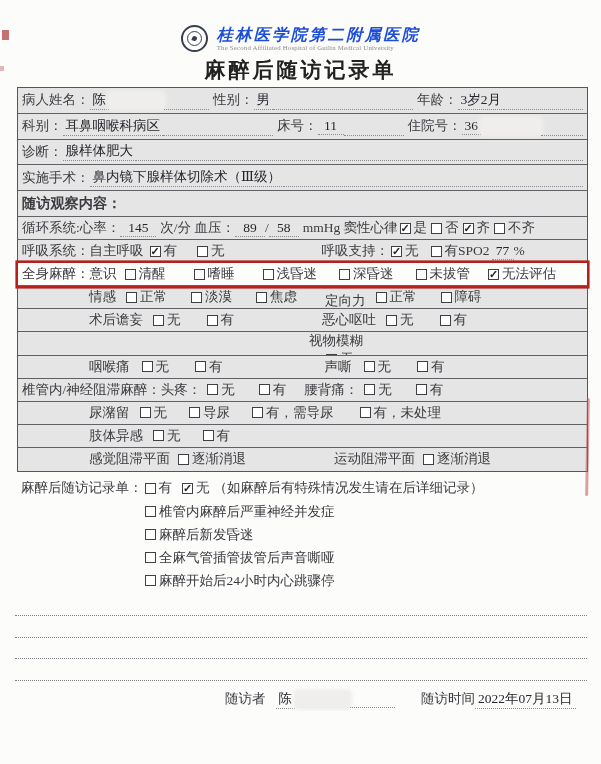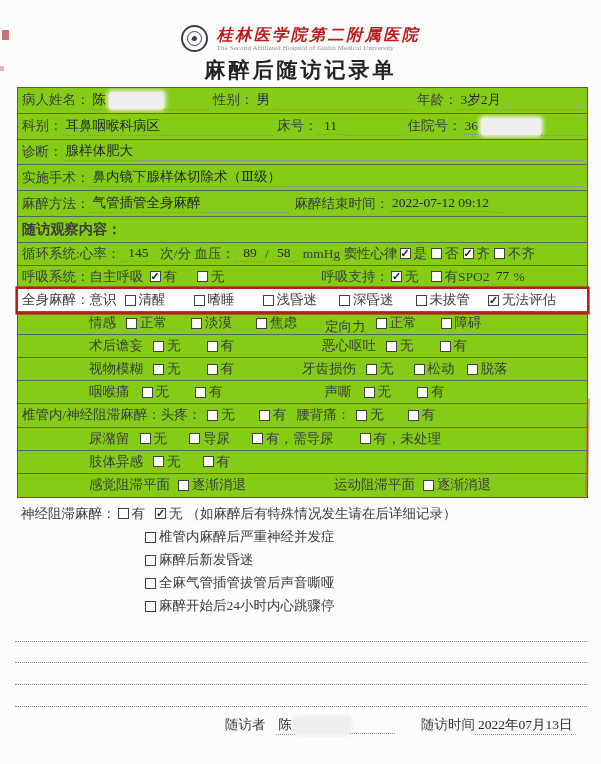--- a/index.html
+++ b/index.html
@@ -7,26 +7,26 @@
   body { font-family:"Liberation Serif","DejaVu Serif",serif; }
   .page { position:relative; width:601px; height:764px; background:#fcfcfb; overflow:hidden; color:#3b3b40; }
 
   
   .header { padding-top:21px; text-align:center; }
   .brand { display:flex; justify-content:center; align-items:center; gap:9px; height:34px; }
   .logo { width:27px; height:27px; border:2px solid #3a3f50; border-radius:50%; position:relative; flex:none; display:flex; align-items:center; justify-content:center; background:#fff; }
   .logo-inner { width:15px; height:15px; border:1.6px solid #3a3f50; border-radius:50%; display:flex; align-items:center; justify-content:center; }
   .logo-dot { width:5px; height:5px; background:#3a3f50; border-radius:50% 50% 50% 0; transform:rotate(20deg); }
   .brand-text { text-align:left; }
-  .brand-cn { font-size:16px; font-weight:600; font-style:italic; letter-spacing:2.5px; color:#b91c1c; line-height:1.2; }
+  .brand-cn { font-size:16px; font-weight:600; font-style:italic; letter-spacing:2.5px; color:#1d4ed8; line-height:1.2; }
   .brand-en { font-size:6.8px; color:#8a8a8f; letter-spacing:.2px; }
   .doc-title { margin-top:2px; font-size:21px; font-weight:700; letter-spacing:3px; color:#222; line-height:26px; }
 
   
-  .form-table { margin:4px 13px 0 17px; width:571px; border:1.6px solid #55555b; background:#84cc16; }
+  .form-table { margin:4px 13px 0 17px; width:571px; border:1.6px solid #55555b; background:#e5e5e5; }
   .row { display:flex; align-items:center; height:23.1px; padding:0 4px; border-bottom:1.1px solid #606066; font-size:13.5px; white-space:nowrap; overflow:hidden; }
   .form-table .row:last-child { border-bottom:none; }
   .row.info { height:25.8px; }
   .row.section { font-weight:700; font-size:14.2px; color:#1f1f24; }
   .row.boxed { box-shadow:0 0 0 2.6px var(--accent,#b5201d); position:relative; z-index:2; background:#fdfdfc; }
 
   .lab { color:#3b3b40; flex:none; }
   .val { color:#26262c; border-bottom:1.3px dotted #8d8d8d; padding:0 3px; flex:none; text-align:center; }
   .ul { display:inline-block; height:15px; border-bottom:1.3px dotted #8d8d8d; align-self:flex-end; margin-bottom:3px; flex:none; }
   .ul.grow { flex:1 1 auto; }
@@ -101,28 +101,20 @@
       <div class="row info">
         <span class="lab">诊断：</span>
         <span class="val">腺样体肥大</span>
         <span class="ul grow"></span>
       </div>
       <div class="row info">
         <span class="lab">实施手术：</span>
         <span class="val">鼻内镜下腺样体切除术（Ⅲ级）</span>
         <span class="ul grow"></span>
       </div>
-      <div class="row info">
-        <span class="lab">麻醉方法：</span>
-        <span class="val">气管插管全身麻醉</span>
-        <span class="ul" style="width: 85px;"></span>
-        <span class="lab" style="margin-left: 6px;">麻醉结束时间：</span>
-        <span class="val">2022-07-12 09:12</span>
-        <span class="ul" style="width: 14px;"></span>
-      </div>
       <div class="row info section">
         <span class="lab">随访观察内容：</span>
       </div>
       <div class="row">
         <span class="lab">循环系统:心率：</span>
         <span class="val" style="width: 36px;">145</span>
         <span class="lab" style="margin-left: 4px;">次/分 血压：</span>
         <span class="val" style="width: 30px;">89</span>
         <span class="lab">/</span>
         <span class="val" style="width: 30px;">58</span>
@@ -230,21 +222,21 @@
         <span class="lab" style="margin-left: 86px;">恶心呕吐</span>
         <span class="cbg" style="margin-left: 10px;">
           <span class="cb"></span>
           <span class="cbl">无</span>
         </span>
         <span class="cbg" style="margin-left: 24px;">
           <span class="cb"></span>
           <span class="cbl">有</span>
         </span>
       </div>
-      <div class="row" style="padding-left: 71px;">
+      <div class="row" style="padding-left: 71px; flex-direction: column;">
         <span class="lab">视物模糊</span>
         <span class="cbg" style="margin-left: 10px;">
           <span class="cb"></span>
           <span class="cbl">无</span>
         </span>
         <span class="cbg" style="margin-left: 24px;">
           <span class="cb"></span>
           <span class="cbl">有</span>
         </span>
         <span class="lab" style="margin-left: 66px;">牙齿损伤</span>
@@ -284,21 +276,21 @@
       <div class="row">
         <span class="lab">椎管内/神经阻滞麻醉：头疼：</span>
         <span class="cbg" style="margin-left: 6px;">
           <span class="cb"></span>
           <span class="cbl">无</span>
         </span>
         <span class="cbg" style="margin-left: 22px;">
           <span class="cb"></span>
           <span class="cbl">有</span>
         </span>
-        <span class="lab" style="margin-left: 8px;">腰背痛：</span>
+        <span class="lab" style="margin-left: 16px;">腰背痛：</span>
         <span class="cbg" style="margin-left: 6px;">
           <span class="cb"></span>
           <span class="cbl">无</span>
         </span>
         <span class="cbg" style="margin-left: 22px;">
           <span class="cb"></span>
           <span class="cbl">有</span>
         </span>
       </div>
       <div class="row" style="padding-left: 71px;">
@@ -340,21 +332,21 @@
         <span class="lab" style="margin-left: 86px;">运动阻滞平面</span>
         <span class="cbg" style="margin-left: 8px;">
           <span class="cb"></span>
           <span class="cbl">逐渐消退</span>
         </span>
       </div>
     </div>
 
   <div class="below-rows">
       <div class="row special">
-        <span class="lab">神经阻滞麻醉：</span>
+        <span class="lab">麻醉后随访记录单：</span>
         <span class="cbg" style="margin-left: 2px;">
           <span class="cb"></span>
           <span class="cbl">有</span>
         </span>
         <span class="cbg" style="margin-left: 8px;">
           <span class="cb">✓</span>
           <span class="cbl">无</span>
         </span>
         <span class="lab" style="margin-left: 2px;">（如麻醉后有特殊情况发生请在后详细记录）</span>
       </div>

